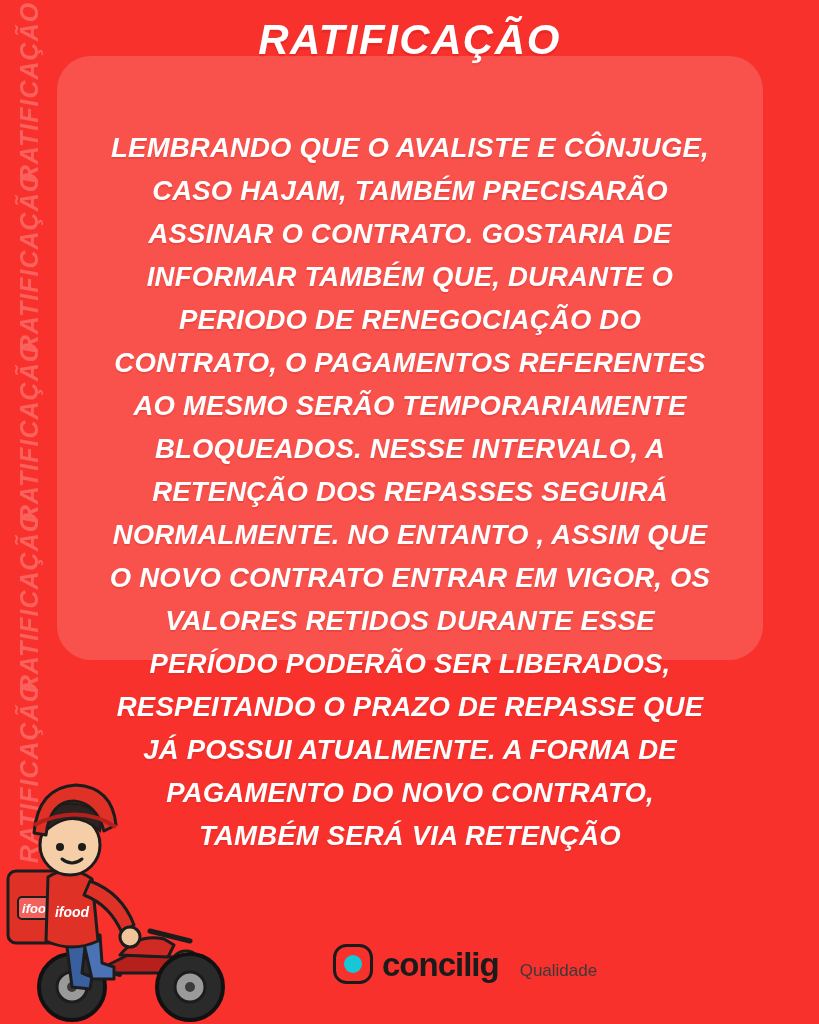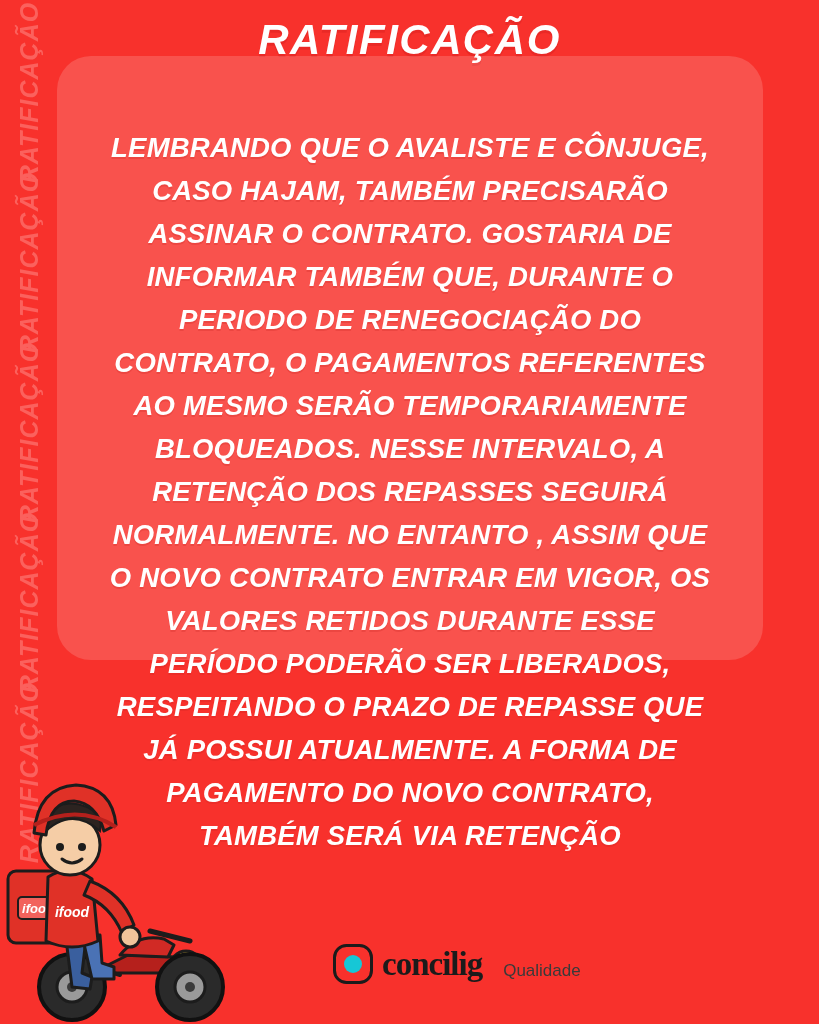--- a/index.html
+++ b/index.html
@@ -97,21 +97,21 @@
     display: flex;
     align-items: center;
     gap: 9px;
   }
   .logo-mark {
     width: 40px;
     height: 40px;
     flex: 0 0 auto;
   }
   .logo-word {
-    font-family: Liberation Serif, serif;
+    font-family: Liberation Sans, sans-serif;
     font-weight: bold;
     font-size: 33px;
     letter-spacing: -1px;
     color: #1b1b1b;
     line-height: 1;
     text-align: center;
   }
   .logo-sub {
     font-family: "Liberation Sans", sans-serif;
     font-size: 17px;

